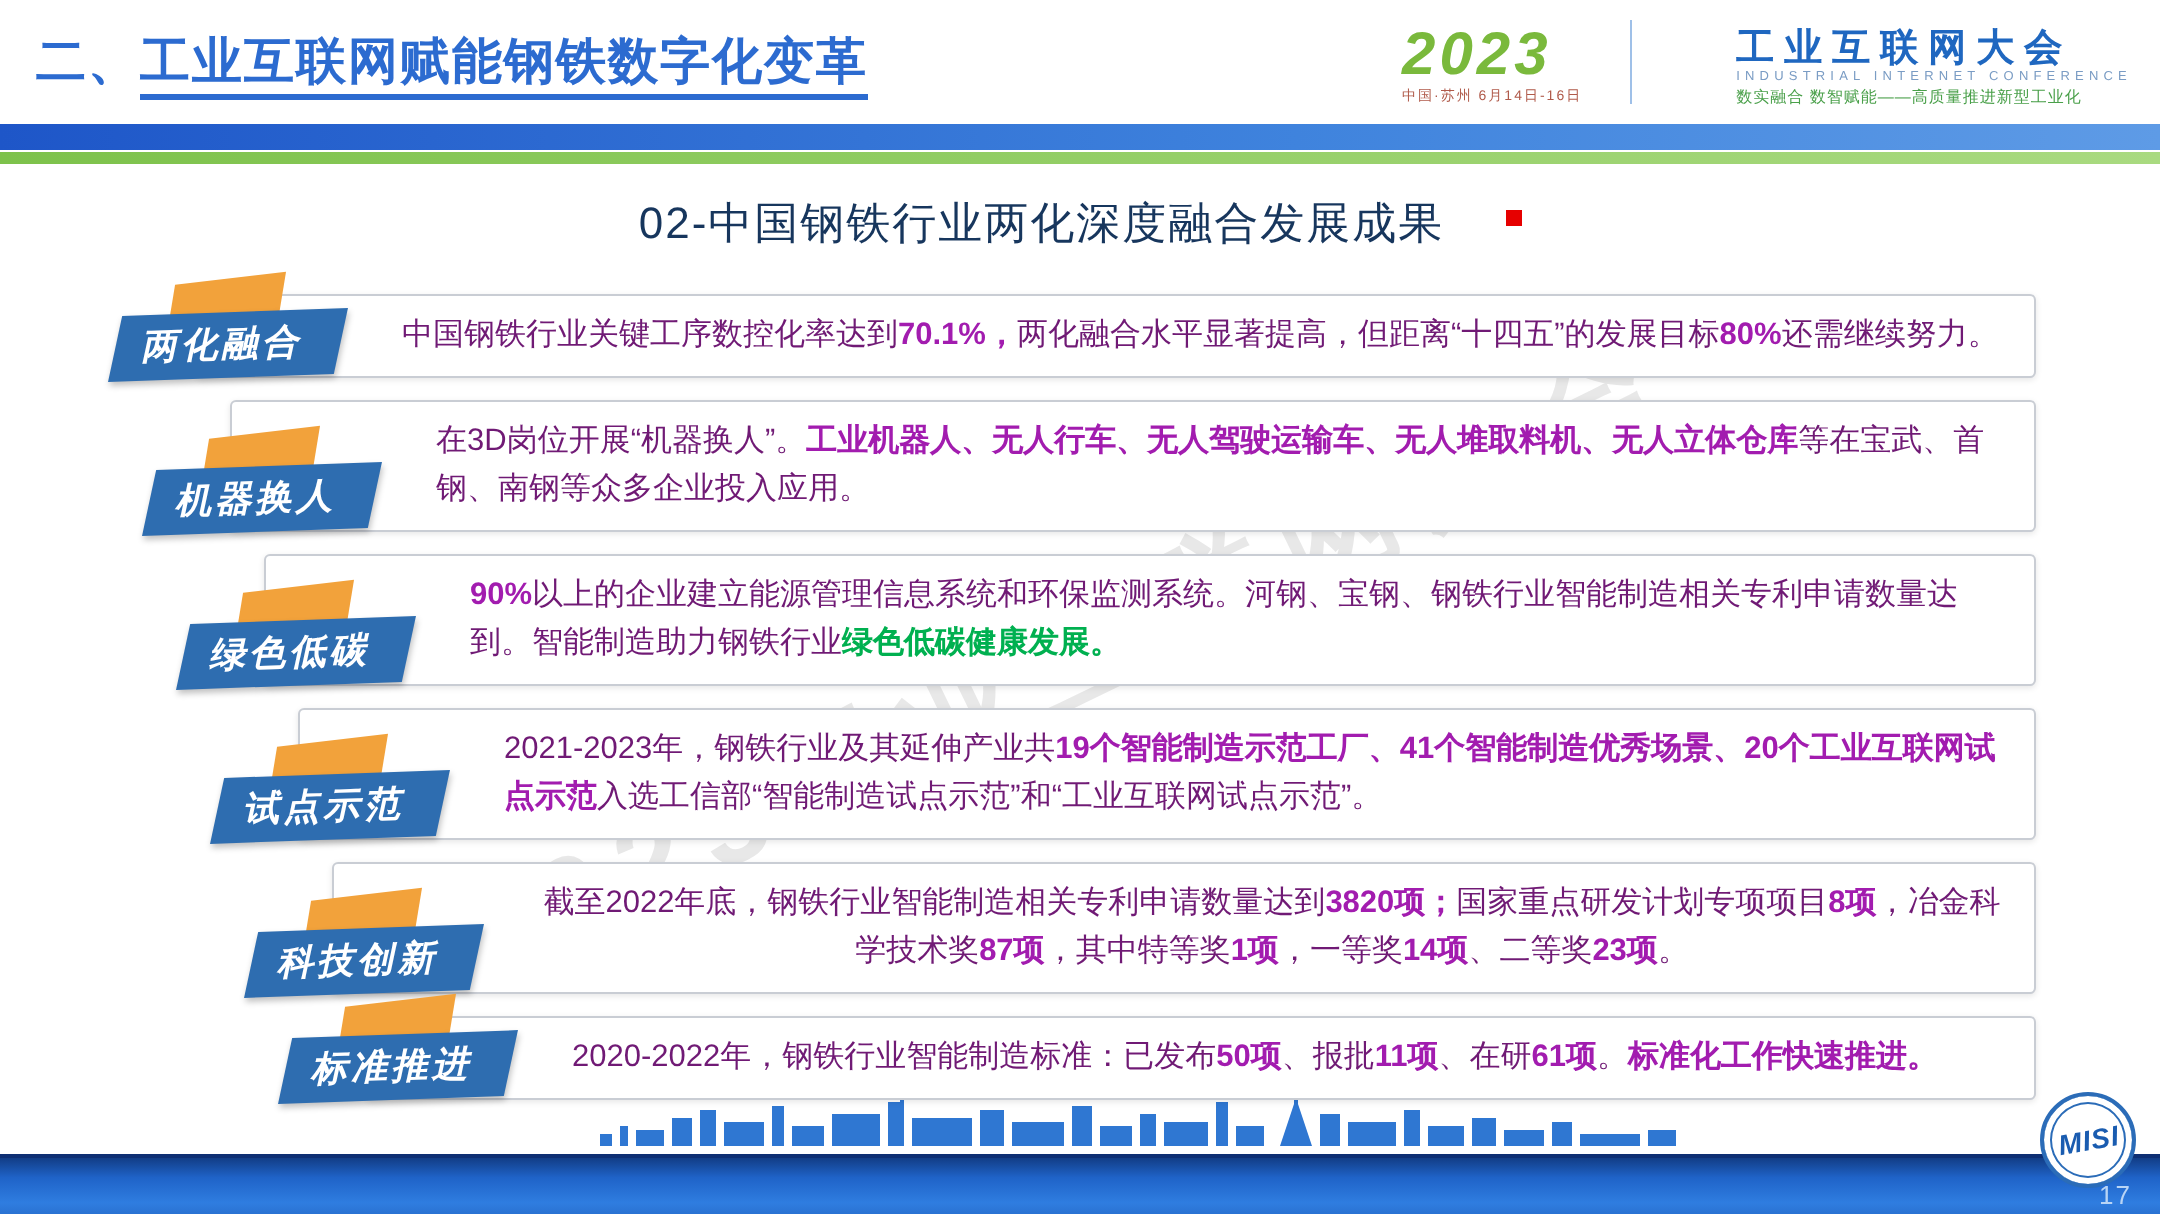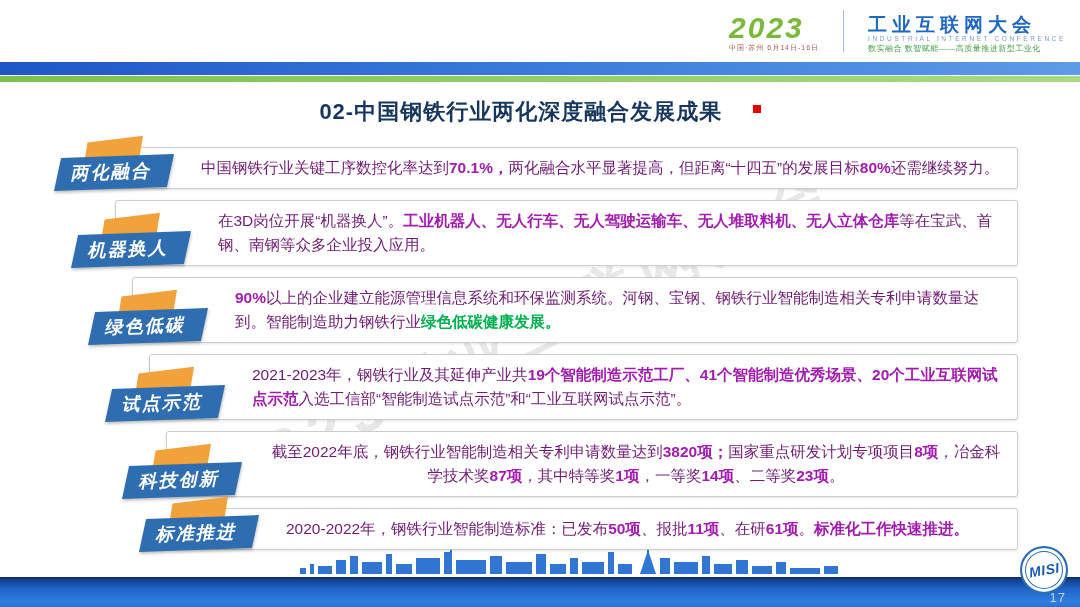--- a/index.html
+++ b/index.html
@@ -15,31 +15,31 @@
   .page-title {
     position:absolute; left:18px; top:14px;
     font-size:25px; font-weight:bold; color:#2c6bd0; letter-spacing:1px;
   }
   .page-title .t-main { border-bottom:3px solid #2c6bd0; padding-bottom:2px; }
 
   .logo { position:absolute; right:14px; top:10px; display:flex; align-items:flex-end; gap:24px; }
   .logo-year { font-size:30px; font-weight:bold; color:#7ab93c; letter-spacing:2px; line-height:26px; font-style:italic; }
   .logo-venue { font-size:7px; color:#b05a4a; letter-spacing:1px; margin-top:2px; white-space:nowrap; }
   .logo-divider { width:1px; height:42px; background:#9fc0e8; margin-bottom:1px; }
-  .logo-right { display:flex; flex-direction:column; line-height:1.15; }
+  .logo-right { display:flex; flex-direction:column; line-height:1.15;margin-left:28px; }
   .logo-cn { font-size:19px; font-weight:bold; color:#1f67c0; letter-spacing:5px; white-space:nowrap; }
   .logo-en { font-size:6.5px; color:#7a9cc4; letter-spacing:2.6px; white-space:nowrap; }
   .logo-tagline { font-size:8px; color:#4aa04a; letter-spacing:0.5px; white-space:nowrap; margin-top:1px; }
 
   .bar-blue  { height:13px; background:linear-gradient(90deg,#1e56c8,#3f83dd 60%,#5e9be6); }
   .bar-green { height:6px; margin-top:1px; background:linear-gradient(90deg,#7dc24b,#a9da80); }
 
   
   .subtitle-row { text-align:center; margin-top:15px; height:30px; }
-  .subtitle { font-size:22px; font-weight:bold; color:#17365d; letter-spacing:1px; }
+  .subtitle { font-size:22px; font-weight:normal; color:#17365d; letter-spacing:1px; }
   .red-square { display:inline-block; width:8px; height:8px; background:#e60000; margin-left:26px; vertical-align:6px; }
 
   
   .rows { display:flex; flex-direction:column; gap:11px; margin:20px 62px 0 0; position:relative; z-index:2; }
   .row { position:relative; }
   .box {
     margin-left:40px; background:#ffffff;
     border:1px solid #c9cdd4; border-radius:3px;
     box-shadow:0 1px 3px rgba(0,0,0,0.10);
     padding:8px 14px 8px 102px;
@@ -92,20 +92,23 @@
     font-size:14px; font-weight:bold; font-style:italic; color:#1a5cb0;
     transform:rotate(-10deg); letter-spacing:0.5px;
   }
 </style>
 </head>
 <body>
 
 <div class="slide">
 
   <div class="header">
+    <div class="page-title">
+      <span class="t-prefix">二、</span><span class="t-main">工业互联网赋能钢铁数字化变革</span>
+    </div>
     <div class="logo">
       <div>
         <div class="logo-year">2023</div>
         <div class="logo-venue">中国·苏州  6月14日-16日</div>
       </div>
       <div class="logo-divider"></div>
       <div class="logo-right">
         <div class="logo-cn">工业互联网大会</div>
         <div class="logo-en">INDUSTRIAL INTERNET CONFERENCE</div>
         <div class="logo-tagline">数实融合  数智赋能——高质量推进新型工业化</div>

